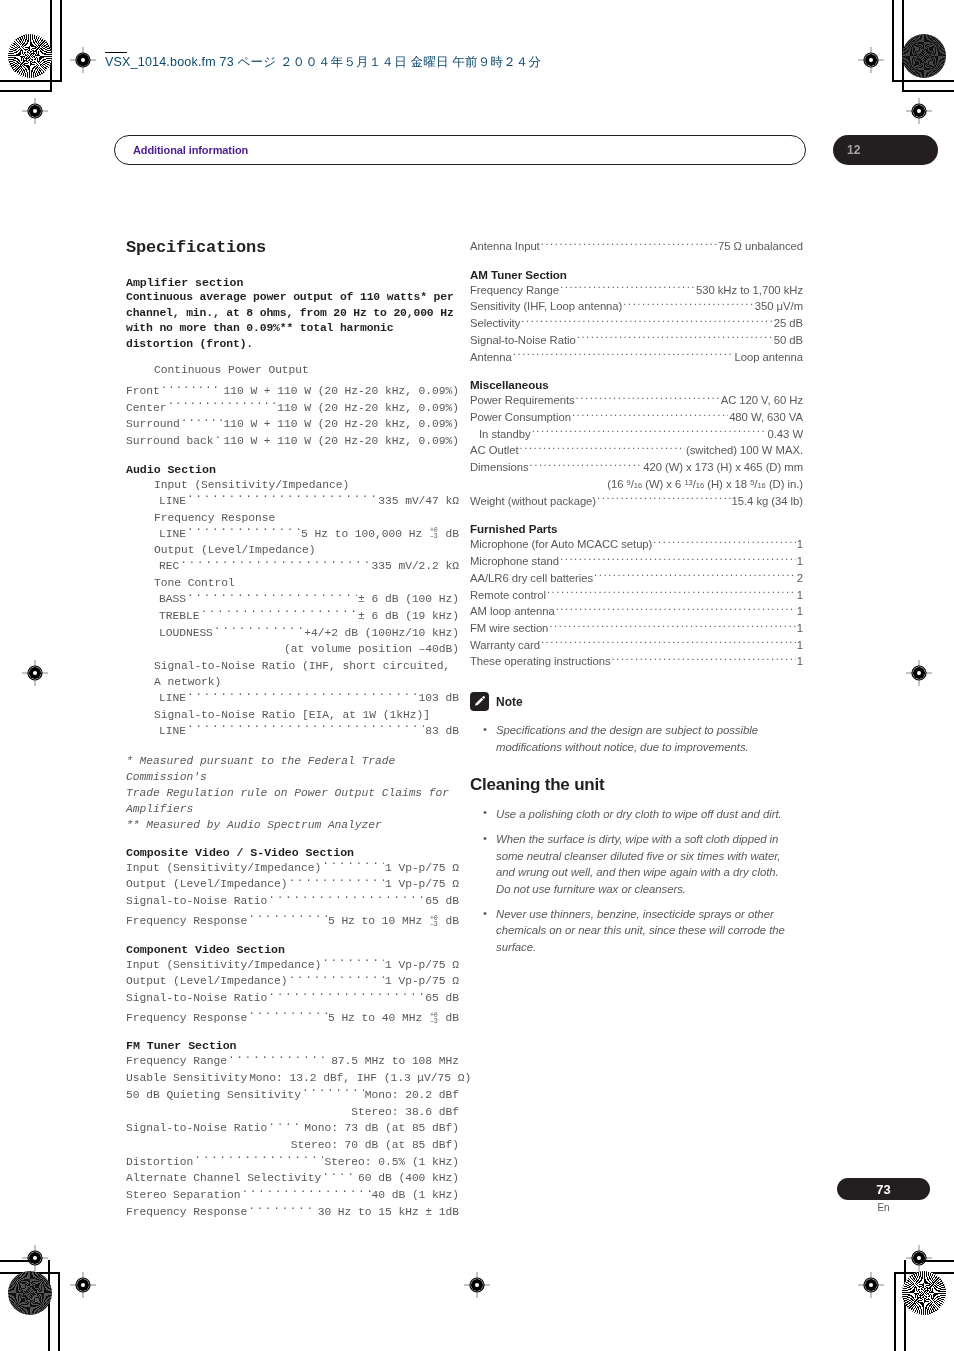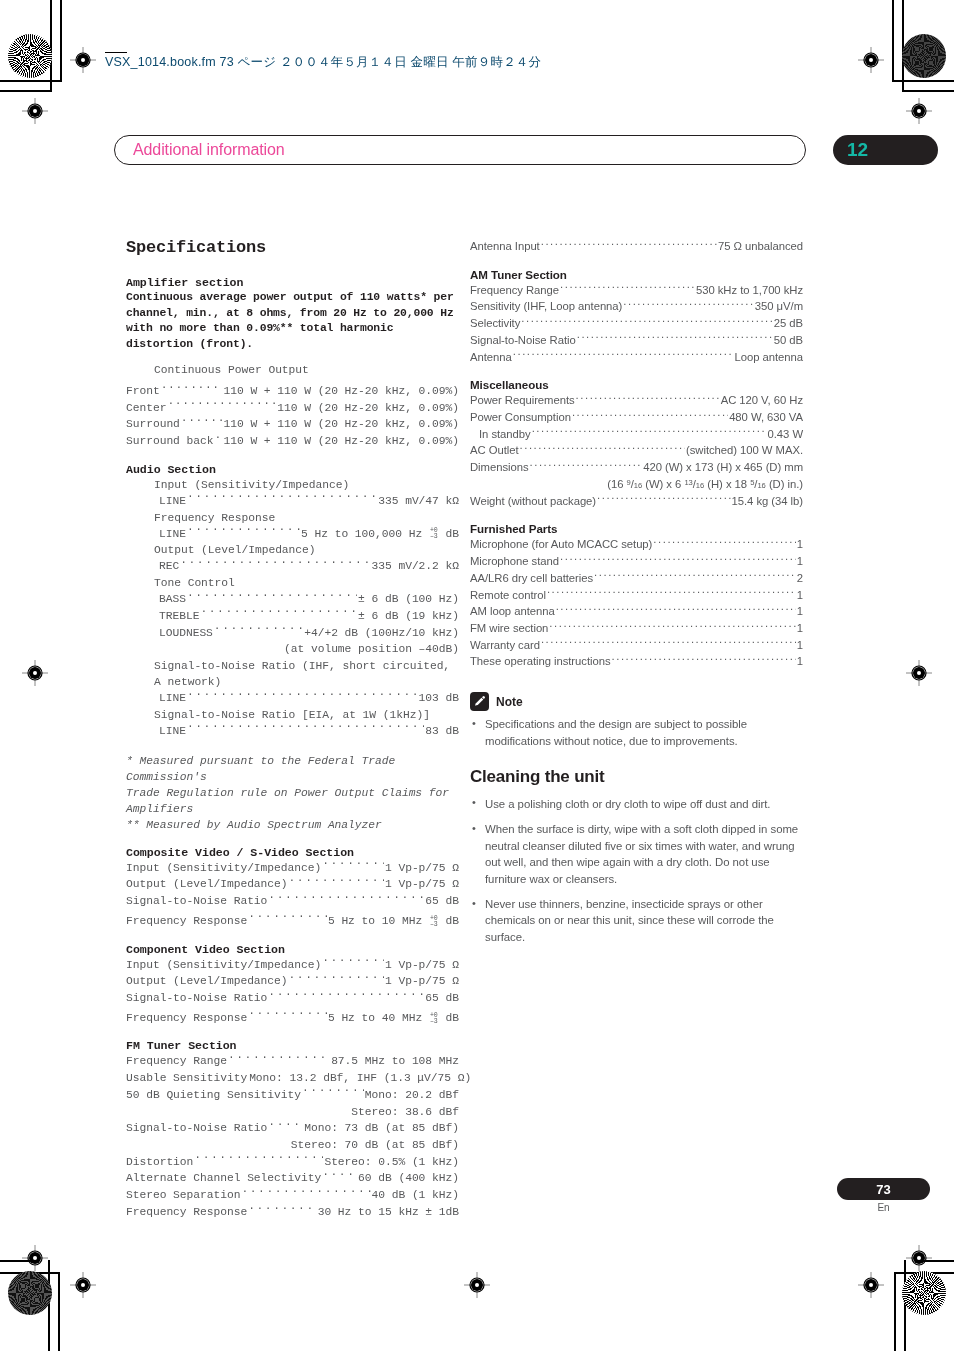--- a/index.html
+++ b/index.html
@@ -30,31 +30,31 @@
 
   
   .chapter-band {
     position:absolute; left:114px; top:135px;
     width:692px; height:30px;
     border:1.6px solid #231f20; border-radius:15px;
     background:#fff;
   }
   .chapter-title {
     position:absolute; left:18px; top:50%; transform:translateY(-50%);
-    font-size:16px; font-weight:normal; color:#ec4899;
+    font-size:11px; font-weight:bold; color:#4c1d95;
     letter-spacing:-0.1px;
   }
   .chapter-num-tab {
     position:absolute; left:833px; top:135px;
     width:105px; height:30px; border-radius:15px;
     background:#231f20;
   }
   .chapter-num {
     position:absolute; left:14px; top:50%; transform:translateY(-50%);
-    color:#14b8a6; font-size:19px; font-weight:bold;
+    color:#a3a3a3; font-size:12px; font-weight:bold;
   }
 
   
   .col { position:absolute; top:238px; width:333px; }
   .col-left  { left:126px;font-family:Liberation Mono, monospace; }
   .col-right { left:470px; }
 
   h1.spec-title {
     font-size:17px; font-weight:bold; margin:0 0 19px 0;
     color:#231f20; letter-spacing:-0.2px;
@@ -118,21 +118,21 @@
   sub.frc { font-size:7.6px; vertical-align:0em; }
 
   
   .note-head { display:flex; align-items:center; gap:7px; margin:0 0 5px 0; }
   .note-icon {
     width:19px; height:19px; border-radius:4px; background:#231f20;
     display:flex; align-items:center; justify-content:center;
   }
   .note-label { font-size:12px; font-weight:bold; color:#231f20; }
 
-  ul.bullets { margin:0; padding:0; list-style:none; }
+  ul.bullets { margin:11px; padding:0; list-style:none;font-style:italic; }
   ul.bullets li {
     position:relative; padding-left:15px; margin-bottom:9px;
     font-size:11.4px; line-height:1.44; color:#58595b; letter-spacing:-0.05px;
   }
   ul.bullets li::before {
     content:"\2022"; position:absolute; left:2px; top:-0.5px; color:#58595b; font-size:11px;
   }
 
   h2.bigsec {
     font-size:17px; font-weight:bold; margin:0 0 9px 0;

